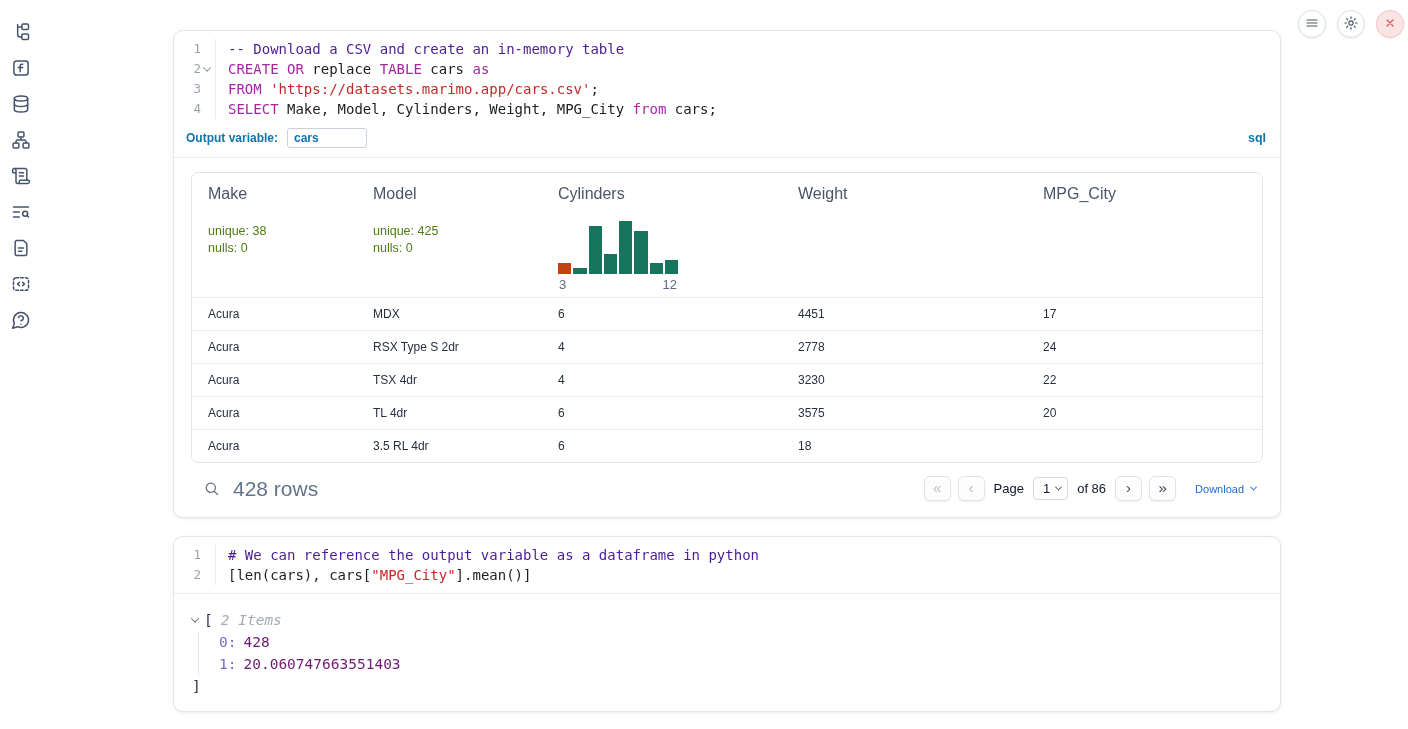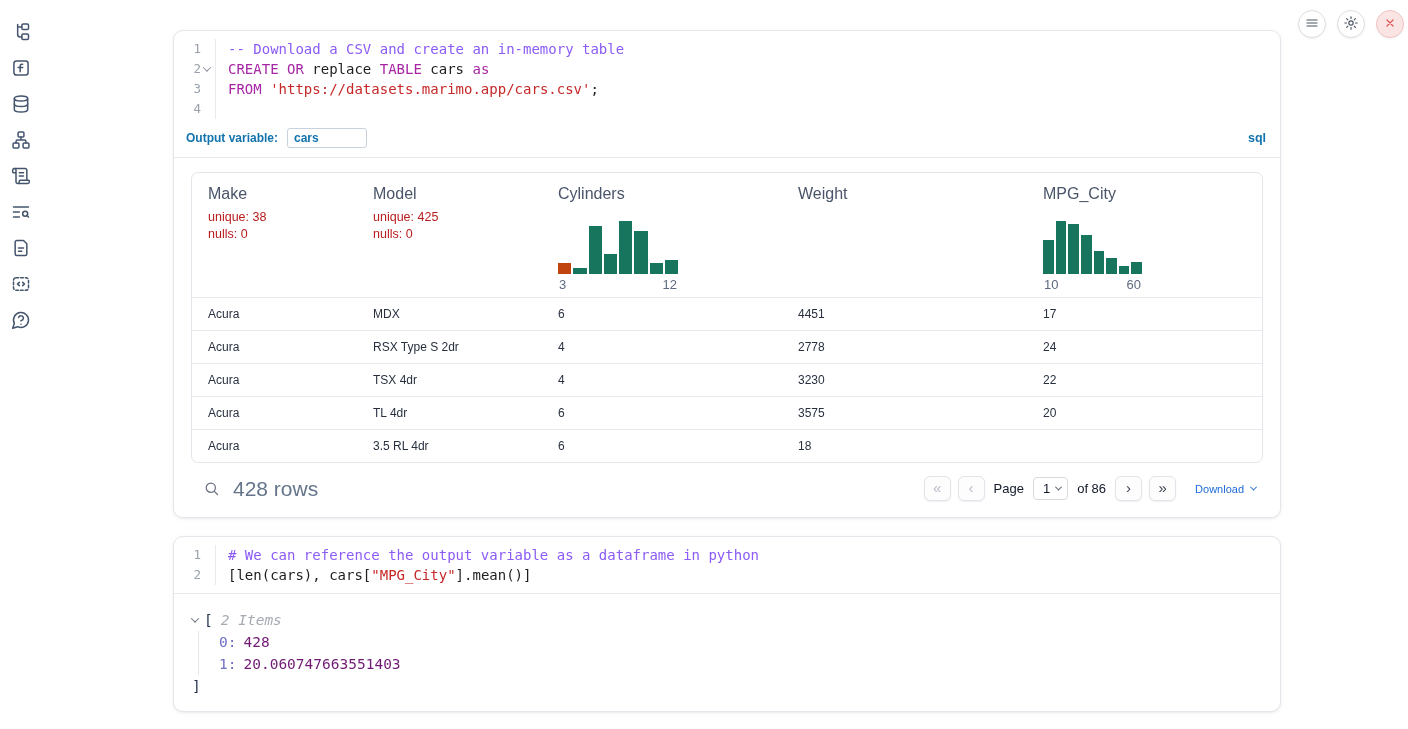--- a/index.html
+++ b/index.html
@@ -51,21 +51,21 @@
   }
   .fold-slot { width:12px; display:flex; justify-content:center; align-items:center; }
   .chev {
     display:inline-block; width:6px; height:6px;
     border-right:1.4px solid #8a919c; border-bottom:1.4px solid #8a919c;
     transform:rotate(45deg) translate(-1px,-1px);
   }
   .code-text { padding-left:12px; white-space:pre; }
   .tok-kw  { color:#a626a4; }
   .tok-str { color:#c62828; }
-  .tok-com { color:#8b5cf6; }
+  .tok-com { color:#4c1d95; }
   .tok-pl  { color:#1e1e1e; }
 
   
   .outvar-row {
     display:flex; align-items:center; height:33px;
     padding:0 14px 6px 12px; border-bottom:1px solid #e8eaee;
   }
   .outvar-label { font-size:12px; font-weight:bold; color:#1273ad; }
   .outvar-input {
     margin-left:9px; width:80px; height:20px;
@@ -77,21 +77,21 @@
 
   
   .output-area { padding:14px 17px 14px 17px; background:#fff; }
 
   
   .datatable { border:1px solid #e2e5ea; border-radius:7px; overflow:hidden; }
   .thead { display:flex; }
   .th { position:relative; height:124px; padding:12px 16px 6px 16px; cursor:pointer; }
   .c0 { width:165px; } .c1 { width:185px; } .c2 { width:240px; } .c3 { width:245px; } .c4 { flex:1; }
   .col-name { font-size:16px; color:#4a5569; }
-  .col-stats { margin-top:6px; font-size:12.5px; color:#b91c1c; line-height:17px; }
+  .col-stats { margin-top:20px; font-size:12.5px; color:#4d7c0f; line-height:17px; }
   .hist { position:absolute; left:16px; bottom:5px; }
   .c2 .hist { width:120px; } .c3 .hist { width:100px; } .c4 .hist { width:99px; }
   .hist-bars { display:flex; align-items:flex-end; gap:2px; height:53px; }
   .hist-bar { flex:1; background:#17755e; }
   .hist-labels { display:flex; justify-content:space-between; font-size:13px; color:#5d6a80; margin-top:3px; padding:0 1px; }
   .trow { display:flex; border-top:1px solid #e8eaee; height:33px; align-items:center; }
   .td { padding:0 16px; font-size:12px; color:#28303f; }
 
   
   .table-footer { display:flex; align-items:center; padding:13px 7px 2px 12px; }
@@ -226,20 +226,21 @@
             <span>3</span>
             <span class="fold-slot"></span>
           </span>
           <span class="code-text"><span class="tok-kw">FROM</span><span class="tok-pl"> </span><span class="tok-str">'https://datasets.marimo.app/cars.csv'</span><span class="tok-pl">;</span></span>
         </div>
         <div class="code-line">
           <span class="gutter">
             <span>4</span>
             <span class="fold-slot"></span>
           </span>
+          <span class="code-text"><span class="tok-kw">SELECT</span><span class="tok-pl"> Make, Model, Cylinders, Weight, MPG_City </span><span class="tok-kw">from</span><span class="tok-pl"> cars;</span></span>
         </div>
       </div>
     <div class="outvar-row">
       <span class="outvar-label">Output variable:</span>
       <input class="outvar-input" value="cars" style="">
       <span class="lang-badge">sql</span>
     </div>
     <div class="output-area">
       <div class="datatable">
         <div class="thead" id="table-head">
@@ -274,36 +275,20 @@
                   <span>3</span>
                   <span>12</span>
                 </div>
               </div>
             </div>
             <div class="th c3">
               <div class="col-name">Weight</div>
             </div>
             <div class="th c4">
               <div class="col-name">MPG_City</div>
-              <div class="hist">
-                <div class="hist-bars">
-                  <div class="hist-bar" style="height: 34px;"></div>
-                  <div class="hist-bar" style="height: 53px;"></div>
-                  <div class="hist-bar" style="height: 50px;"></div>
-                  <div class="hist-bar" style="height: 39px;"></div>
-                  <div class="hist-bar" style="height: 23px;"></div>
-                  <div class="hist-bar" style="height: 16px;"></div>
-                  <div class="hist-bar" style="height: 8px;"></div>
-                  <div class="hist-bar" style="height: 12px;"></div>
-                </div>
-                <div class="hist-labels">
-                  <span>10</span>
-                  <span>60</span>
-                </div>
-              </div>
             </div>
           </div>
         <div id="table-body">
             <div class="trow">
               <div class="td c0">Acura</div>
               <div class="td c1">MDX</div>
               <div class="td c2">6</div>
               <div class="td c3">4451</div>
               <div class="td c4">17</div>
             </div>

